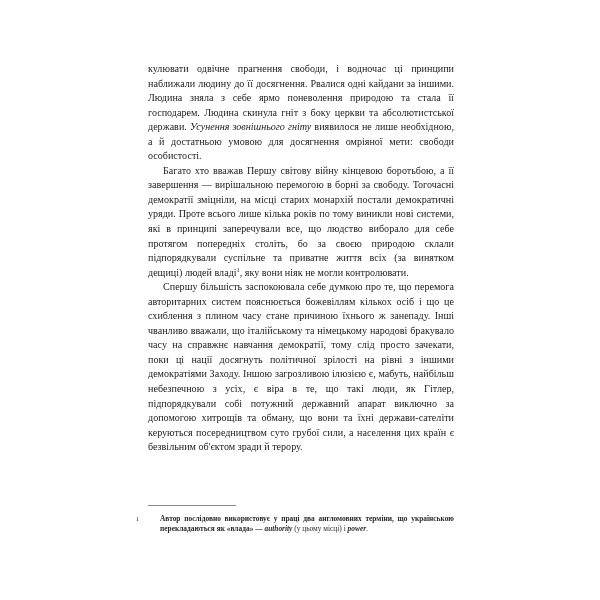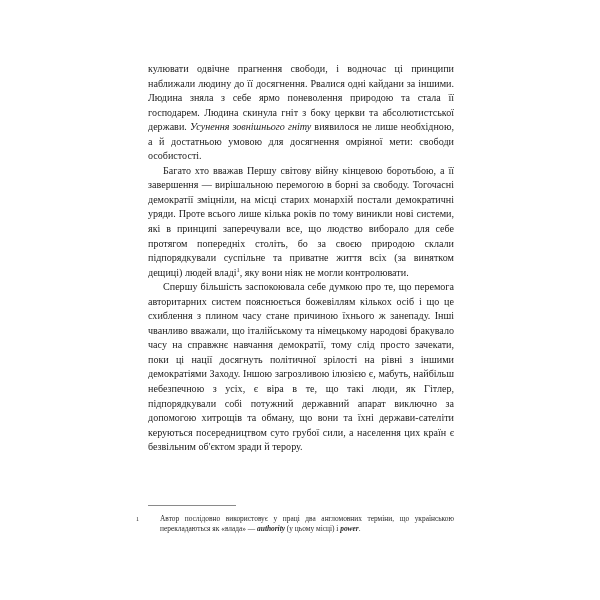--- a/index.html
+++ b/index.html
@@ -59,20 +59,21 @@
     color: #2a2a2a;
   }
   .footnote .fn-marker {
     display: inline-block;
     width: 12px;
     font-size: 6px;
     vertical-align: top;
   }
   .footnote .fn-text {
     display: inline;
+    font-weight: bold;
   }
   .footnote .fn-body {
     display: block;
     margin-left: 12px;
     text-indent: -12px;
   }
   .footnote em {
     font-style: italic;
     font-weight: bold;
   }

